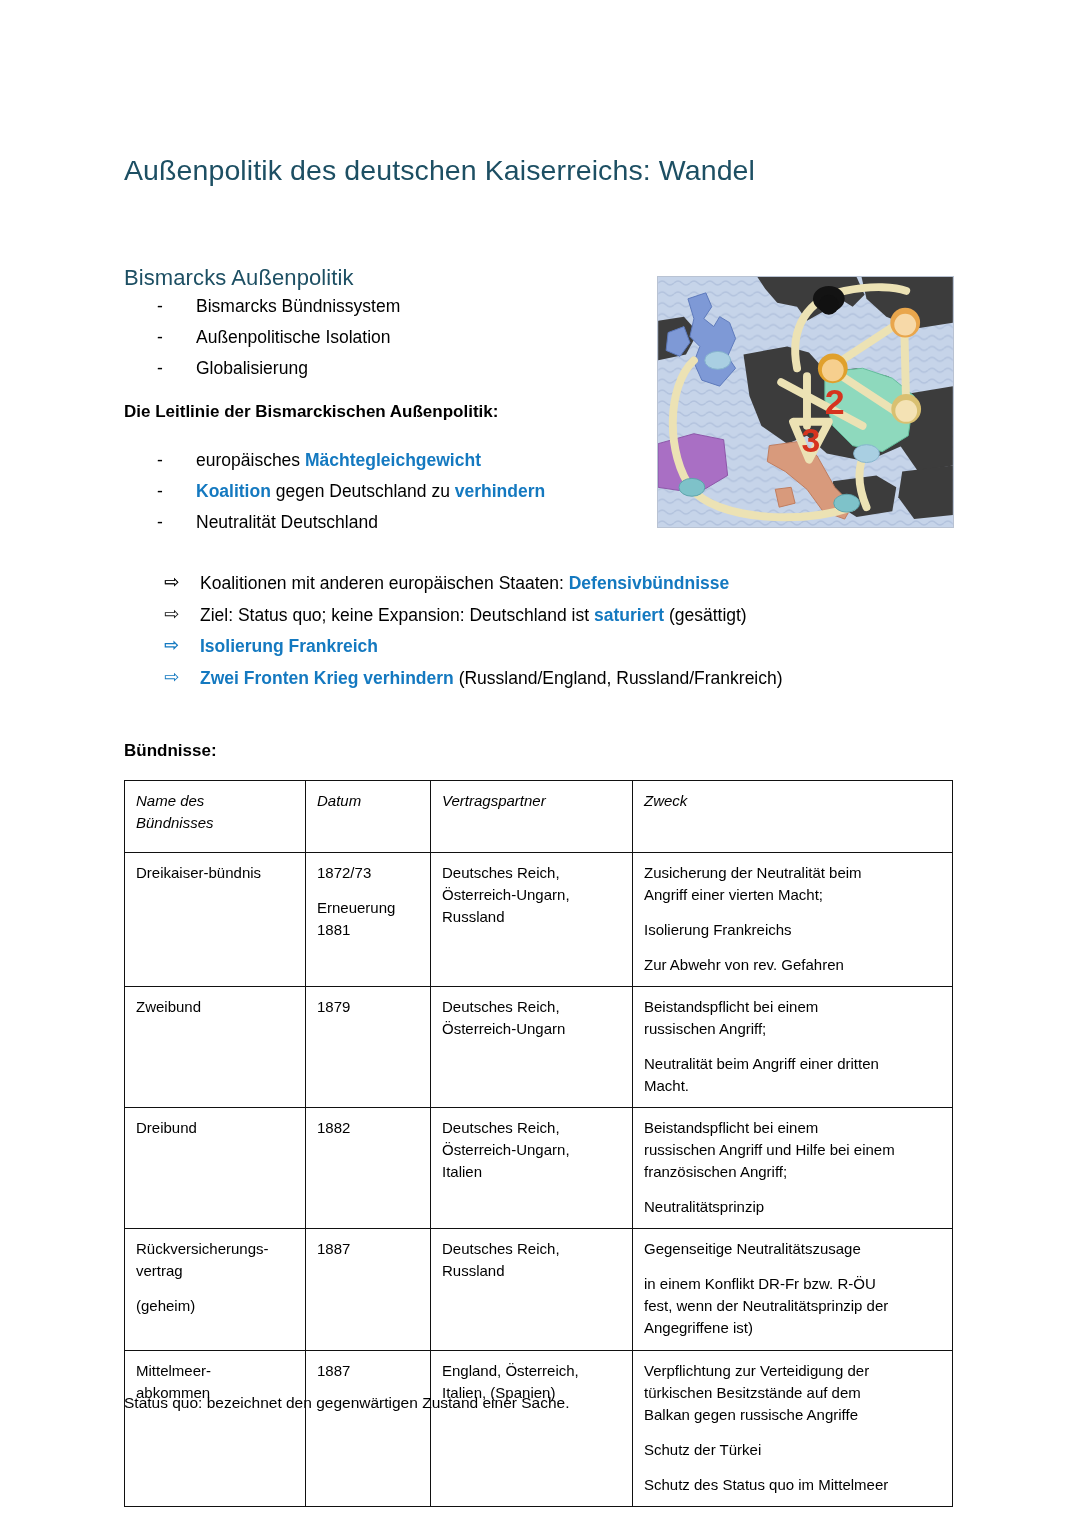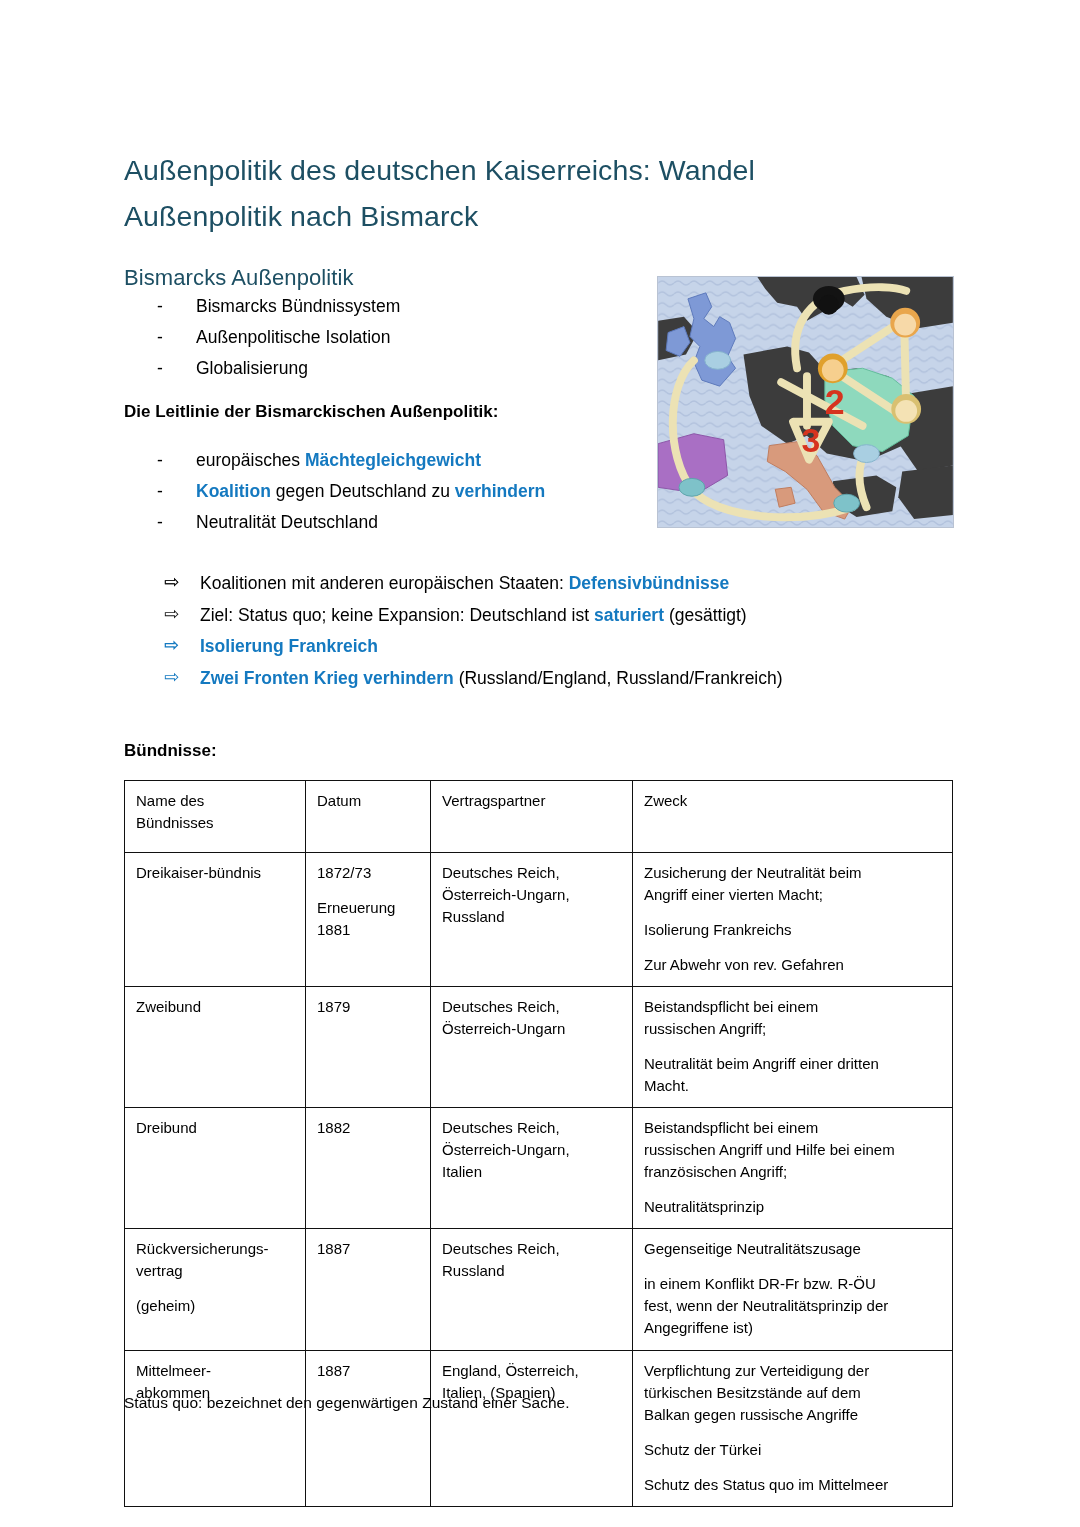--- a/index.html
+++ b/index.html
@@ -143,21 +143,21 @@
   table.alliances col.c2 { width: 125px; }
   table.alliances col.c3 { width: 202px; }
   table.alliances col.c4 { width: 320px; }
 
   table.alliances td p {
     margin: 0 0 13px 0;
   }
   table.alliances td p:last-child { margin-bottom: 0; }
   table.alliances td p.tight { margin-bottom: 0; }
 
-  .row-pad-a td { height: 52px; }
+  .row-pad-a td { height: 52px; font-style: italic; }
   .row-pad-b td { height: 103px; }
   .row-pad-c td { height: 94px; border-radius: 28px; }
   .row-pad-d td { height: 97px; }
   .row-pad-e td { height: 102px; }
   .row-pad-f td { height: 120px; }
 
   .caption {
     position: absolute;
     left: 124px;
     top: 1394px;
@@ -179,21 +179,20 @@
   }
   .map-figure svg { display: block; width: 100%; height: 100%; }
 </style>
 </head>
 <body>
 
 <div class="page">
 
   <h1 class="doc-title">
     <span class="ln">Außenpolitik des deutschen Kaiserreichs: Wandel</span>
-    <span class="ln">Außenpolitik nach Bismarck</span>
   </h1>
 
   <h2 class="section-heading">Bismarcks Außenpolitik</h2>
 
   <ul class="dash-list" id="list-topics">
     <li>
       <span class="dash">-</span>
       <span>Bismarcks Bündnissystem</span>
     </li>
     <li>

